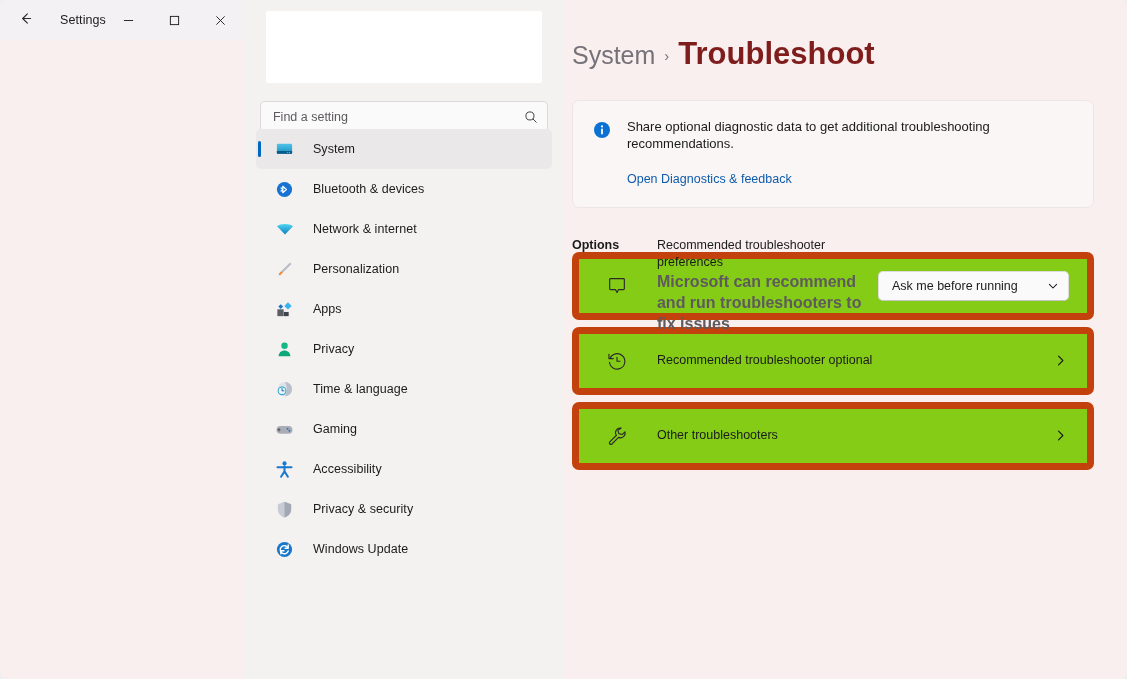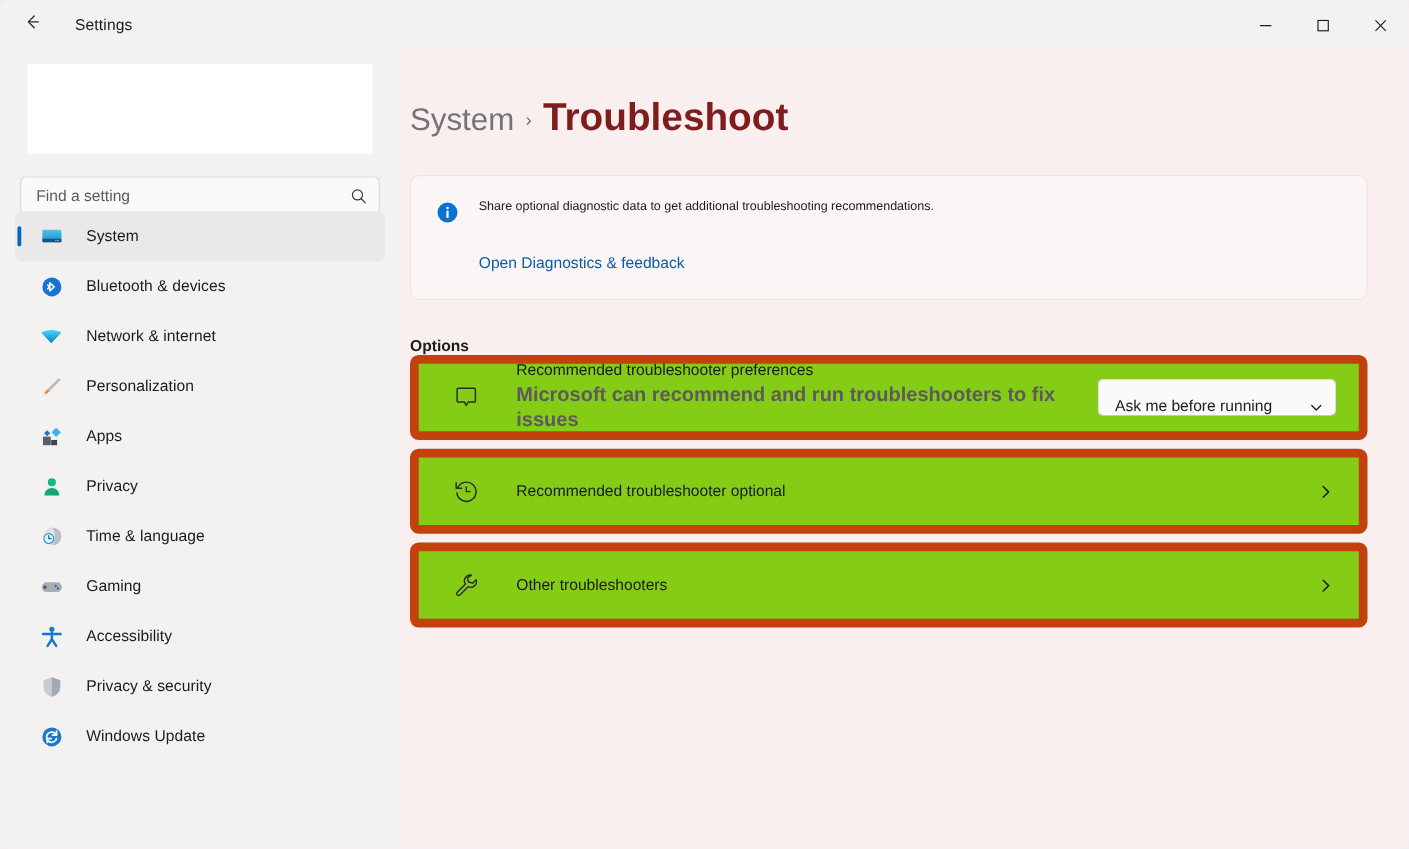--- a/index.html
+++ b/index.html
@@ -13,21 +13,21 @@
   }
 
   .window {
     position: relative;
     width: 1127px;
     height: 679px;
     background: #f9efee;
     border-radius: 8px;
     overflow: hidden;
     display: flex;
-    flex-direction: column;
+    flex-direction: row;
   }
 
   
   .titlebar {
     height: 40px;
     flex: 0 0 40px;
     display: flex;
     align-items: center;
     background: #f3f1f4;
     position: relative;
@@ -179,21 +179,21 @@
     padding: 18px 20px 20px 20px;
     margin-bottom: 30px;
   }
   .info-row {
     display: flex;
     align-items: flex-start;
     gap: 16px;
   }
   .info-icon { flex: 0 0 18px; margin-top: 2px; }
   .info-text {
-    font-size: 10px;
+    font-size: 13px;
     color: #1b1b1b;
     line-height: 1.3;
   }
   .info-link {
     display: inline-block;
     margin: 19px 0 0 34px;
     font-size: 12.5px;
     color: #0d5bab;
     text-decoration: none;
     cursor: pointer;
@@ -247,21 +247,21 @@
 
   .dropdown {
     margin-left: auto;
     min-width: 191px;
     height: 30px;
     background: #fbfafb;
     border: 1px solid #dedbdc;
     border-bottom-color: #c8c4c6;
     border-radius: 5px;
     display: flex;
-    align-items: flex-end;
+    align-items: center;
     justify-content: space-between;
     padding: 0 9px 0 13px;
     cursor: pointer;
   }
   .dd-label {
     font-size: 12.5px;
     color: #1b1b1b;
   }
   .dd-chev { display: flex; align-items: center; margin-left: 8px; }
 </style>

